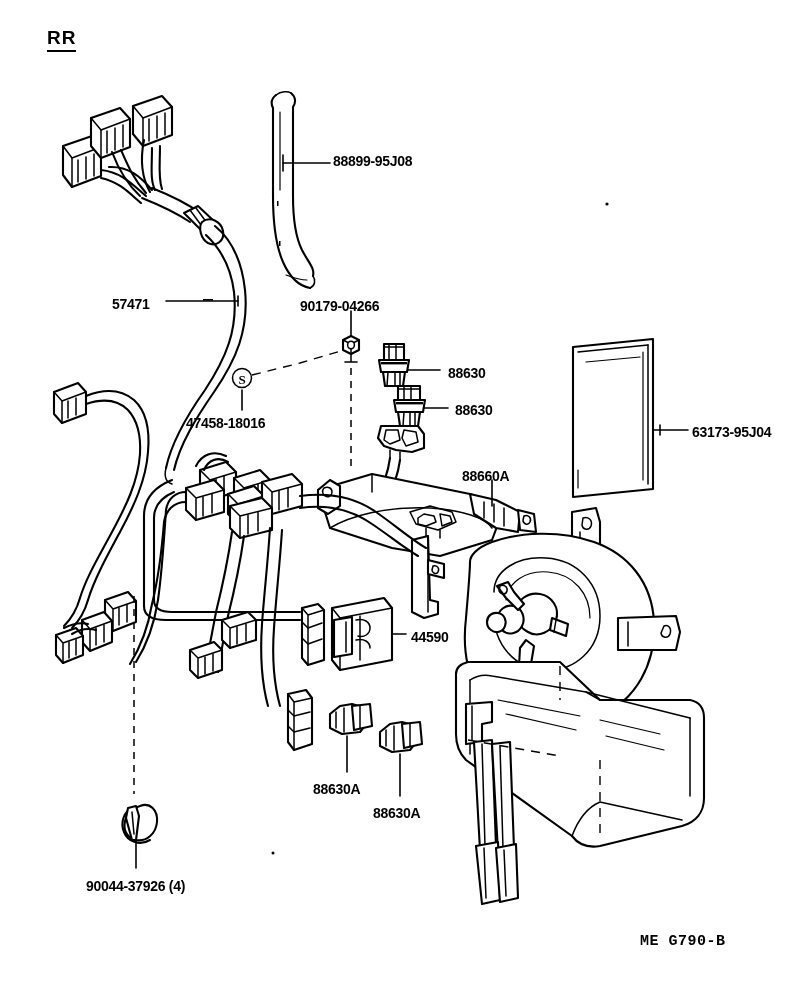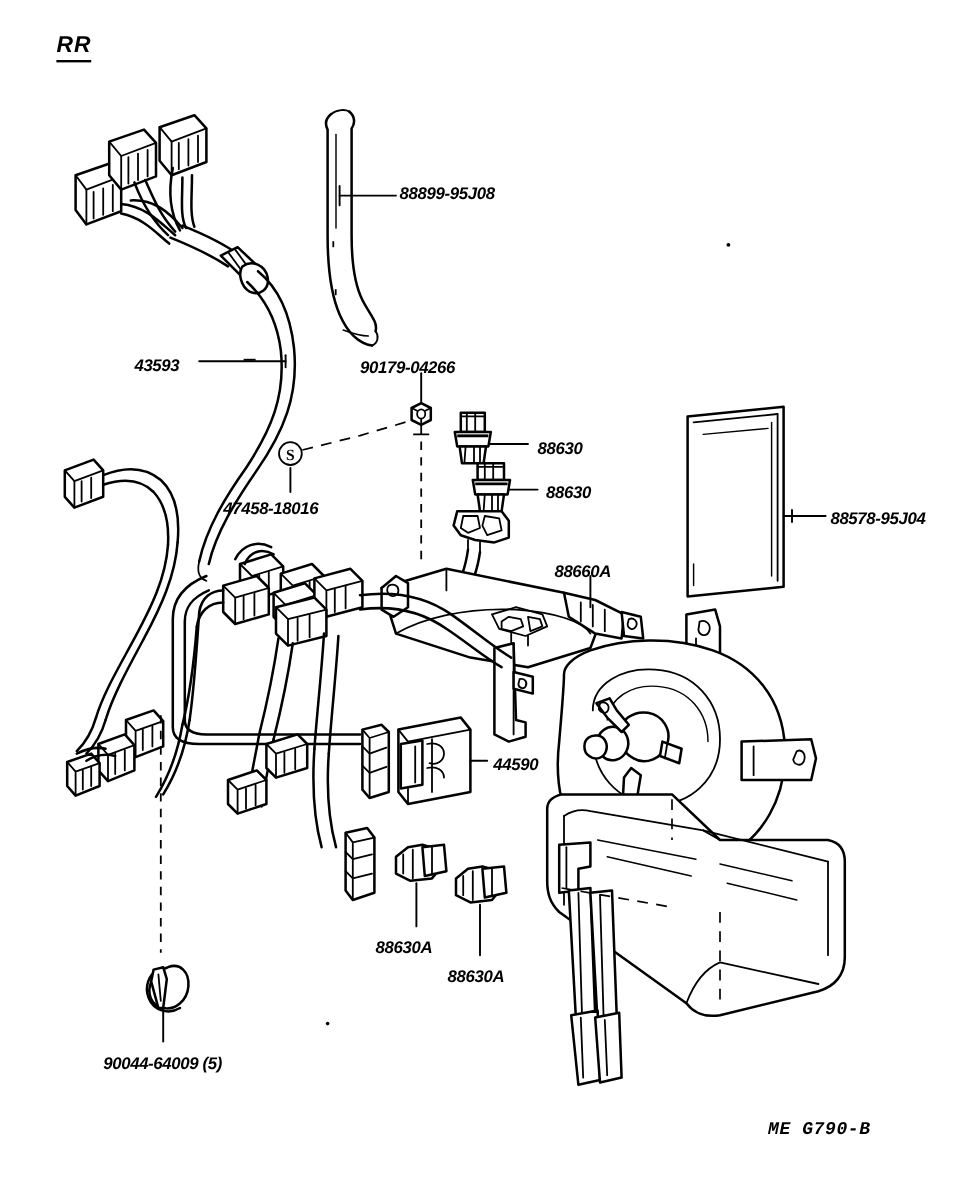--- a/index.html
+++ b/index.html
@@ -24,21 +24,20 @@
     top: 0;
     width: 800px;
     height: 986px;
   }
   .lbl {
     position: absolute;
     font-family: "Liberation Sans", sans-serif;
     color: #000000;
     white-space: nowrap;
     letter-spacing: -0.3px;
-    font-style: italic;
     -webkit-font-smoothing: none;
   }
   .lbl-part {
     font-size: 14px;
     font-weight: 700;
   }
   .lbl-title {
     font-size: 19px;
     font-weight: 700;
     letter-spacing: 1px;
@@ -409,37 +408,37 @@
     </g>
 
     <circle class="fk" cx="607" cy="204" r="1.6"></circle>
     <circle class="fk" cx="273" cy="853" r="1.5"></circle>
   </svg>
 
   <div class="lbl lbl-title" style="left:47px; top:27px;">RR</div>
 
   <div class="lbl lbl-part" style="left:333px; top:153px;">88899-95J08</div>
 
-  <div class="lbl lbl-part" style="left:112px; top:296px;">43593</div>
+  <div class="lbl lbl-part" style="left:112px; top:296px;">57471</div>
 
   <div class="lbl lbl-part" style="left:300px; top:298px;">90179-04266</div>
 
   <div class="lbl lbl-part" style="left:448px; top:365px;">88630</div>
 
   <div class="lbl lbl-part" style="left:455px; top:402px;">88630</div>
 
   <div class="lbl lbl-part" style="left:186px; top:415px;">47458-18016</div>
 
-  <div class="lbl lbl-part" style="left:692px; top:424px;">88578-95J04</div>
+  <div class="lbl lbl-part" style="left:692px; top:424px;">63173-95J04</div>
 
   <div class="lbl lbl-part" style="left:462px; top:468px;">88660A</div>
 
   <div class="lbl lbl-part" style="left:411px; top:629px;">44590</div>
 
   <div class="lbl lbl-part" style="left:313px; top:781px;">88630A</div>
 
   <div class="lbl lbl-part" style="left:373px; top:805px;">88630A</div>
 
-  <div class="lbl lbl-part" style="left:86px; top:878px;">90044-64009 (5)</div>
+  <div class="lbl lbl-part" style="left:86px; top:878px;">90044-37926 (4)</div>
 
   <div class="lbl lbl-footer" style="left:640px; top:933px;">ME  G790-B</div>
 
 </div>
 
 </body></html>

